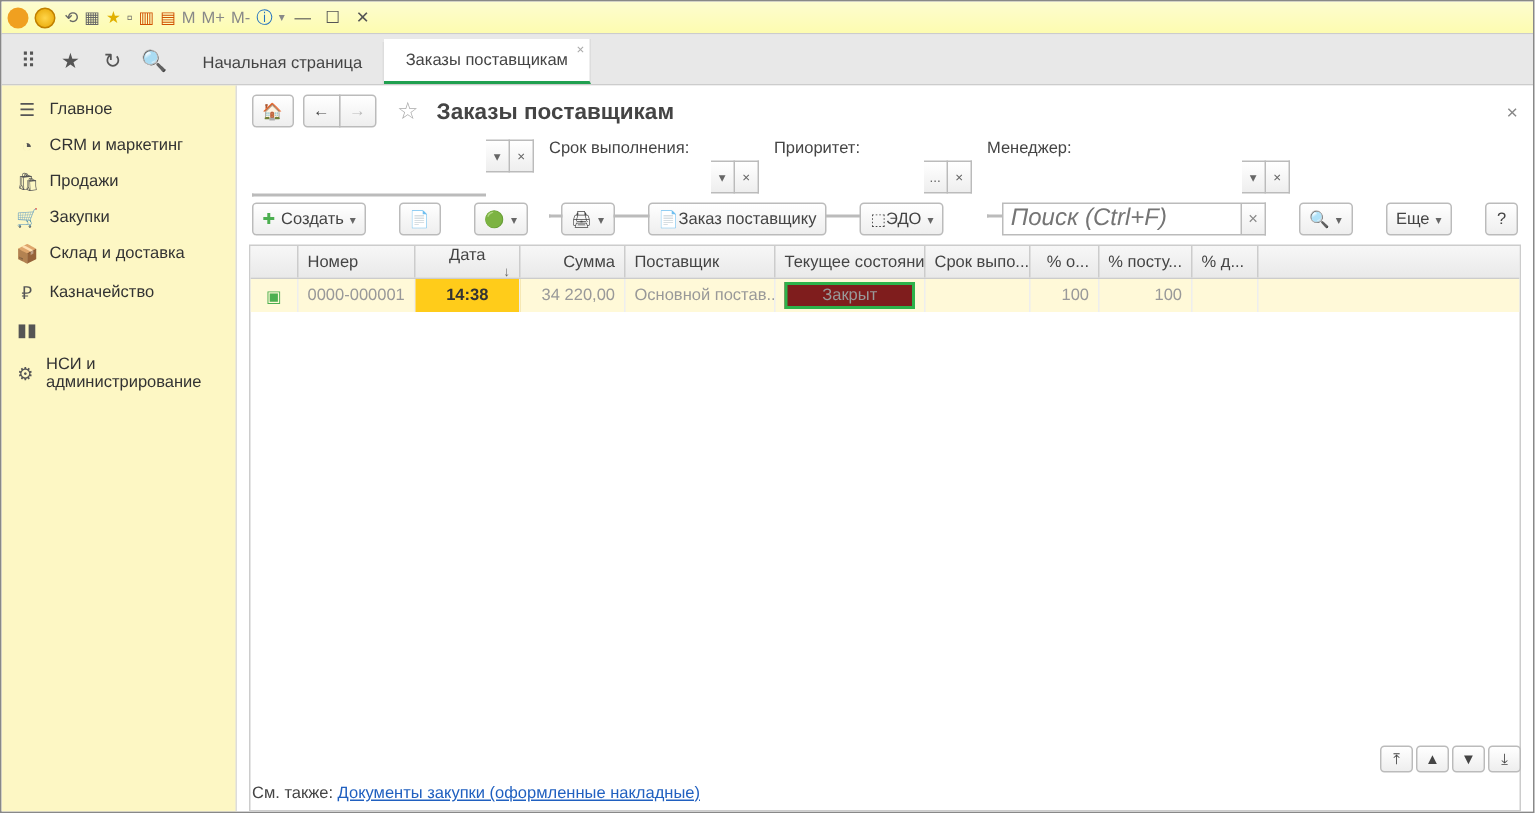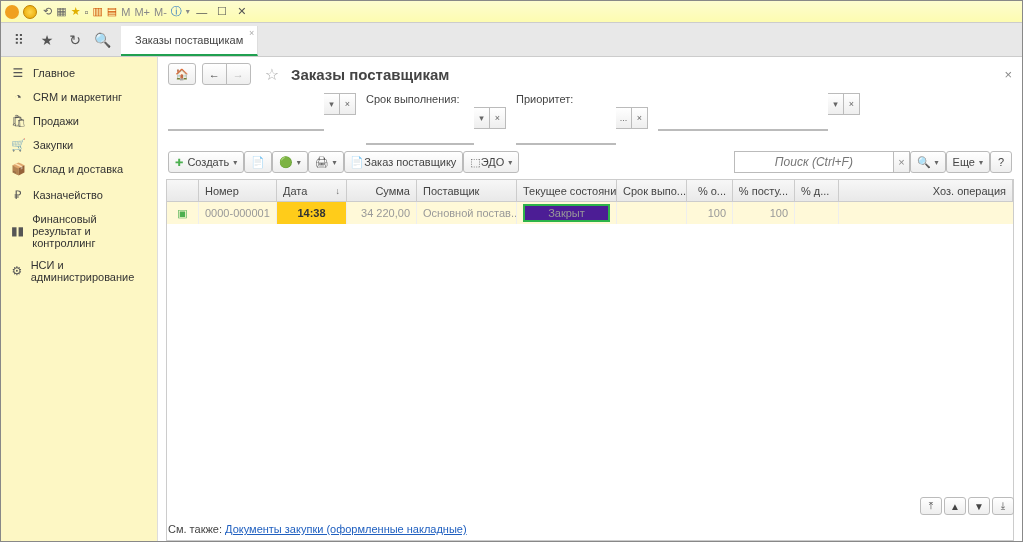--- a/index.html
+++ b/index.html
@@ -33,41 +33,41 @@
 .star-out { font-size:16px; color:#aaa; margin-left:8px; }
 .close-page { margin-left:auto; font-size:13px; color:#888; cursor:pointer; }
 .filters { display:flex; gap:10px; padding:4px 10px 6px 10px; }
 .filter { display:flex; flex-direction:column; gap:2px; }
 .filter label { font-size:11px; color:#444; }
 .combo { display:flex; height:22px; }
 .combo input { border:1px solid #bbb; border-right:none; padding:0 4px; font-size:14px; color:#aaa; font-style:italic;margin-top:36px; }
 .combo .cb-btn { width:16px; border:1px solid #bbb; background:linear-gradient(#fff,#eee); display:flex; align-items:center; justify-content:center; font-size:9px; color:#666; border-left:none; }
 .combo .cb-btn + .cb-btn { border-left:none; }
 .w1 input { width:156px; } .w2 input { width:108px; } .w3 input { width:100px; } .w4 input { width:170px; }
-.toolbar { display:flex; align-items:center; gap:0; padding:0 10px 6px 10px;margin-top:16px; }
+.toolbar { display:flex; align-items:center; gap:22px; padding:0 10px 6px 10px; }
 .btn .dd { margin-left:4px; font-size:8px; color:#666; }
 .btn.green-ic::before { content:"✚"; color:#4caf50; margin-right:4px; font-size:10px;}
 .btn.paper-ic::before { content:"📄"; margin-right:0; font-size:11px;}
 .search-box { margin-left:auto; display:flex; height:22px; }
-.search-box input { width:160px; border:1px solid #bbb; padding:0 20px; font-size:12px; font-style:italic; color:#aaa;text-align:center; }
+.search-box input { width:160px; border:1px solid #bbb; padding:0 5px; font-size:16px; font-style:italic; color:#aaa; }
 .search-box .sx { width:16px; border:1px solid #bbb; border-left:none; background:linear-gradient(#fff,#eee); display:flex; align-items:center; justify-content:center; font-size:11px; color:#888;}
 .table-wrap { flex:1; margin:0 8px; border:1px solid #ccc; overflow:hidden; position:relative; }
 .grid-head { display:flex; background:linear-gradient(#f7f7f7,#e9e9e9); height:22px; border-bottom:1px solid #ccc; }
 .gh { border-right:1px solid #ccc; padding:4px 6px; font-size:11px; color:#444; overflow:hidden; white-space:nowrap; text-overflow:ellipsis; display:flex; align-items:center; }
 .gh .sort { margin-left:auto; font-size:9px; color:#666; }
 .grid-row { display:flex; height:22px; background:#fff9d8; }
 .gc { border-right:1px solid #eee; padding:4px 6px; font-size:11px; color:#999; overflow:hidden; white-space:nowrap; text-overflow:ellipsis; display:flex; align-items:center; }
 .c-icon { width:32px; justify-content:center;}
 .c-num { width:78px; }
-.c-date { width:70px; justify-content:center;}
+.c-date { width:70px; justify-content:center;flex-direction:column;}
 .c-date.hi { background:#ffcc1a; color:#333; font-weight:bold;}
 .c-sum { width:70px; justify-content:flex-end;}
 .c-supp { width:100px;}
 .c-state { width:100px;}
-.c-state .badge { border:2px solid #2db34a; width:100%; height:18px; display:flex; align-items:center; justify-content:center; color:#999; background:#4c1d95;}
+.c-state .badge { border:2px solid #2db34a; width:100%; height:18px; display:flex; align-items:center; justify-content:center; color:#999; background:#7f1d1d;}
 .c-due { width:70px;}
 .c-p1 { width:46px; justify-content:flex-end;}
 .c-p2 { width:62px; justify-content:flex-end;}
 .c-p3 { width:44px;}
 .c-op { flex:1; justify-content:flex-end;}
 .pager { position:absolute; right:8px; bottom:26px; display:flex; gap:2px; }
 .pager .btn { width:20px; height:18px; font-size:10px; padding:0;}
 .footer-link { position:absolute; bottom:6px; left:10px; font-size:11px; color:#444; }
 .footer-link a { color:#2060c0; text-decoration:underline; }
 </style>
@@ -96,20 +96,23 @@
 </div>
 
 <div class="top-tab-bar">
   <div class="top-icons">
     <span class="ic">⠿</span>
     <span class="ic">★</span>
     <span class="ic">↻</span>
     <span class="ic">🔍</span>
   </div>
   <div class="top-tabs">
+    <div class="top-tab">
+      <span>Начальная страница</span>
+    </div>
     <div class="top-tab active">
       <span>Заказы поставщикам</span>
       <span class="close-x">×</span>
     </div>
   </div>
 </div>
 
 <div class="main">
 
   <div class="sidebar">
@@ -132,21 +135,20 @@
     <div class="sb-item">
         <span class="sb-ic">📦</span>
         <span>Склад и доставка</span>
       </div>
     <div class="sb-item">
         <span class="sb-ic">₽</span>
         <span>Казначейство</span>
       </div>
     <div class="sb-item">
         <span class="sb-ic">▮▮</span>
-        <span>Финансовый результат и контроллинг</span>
       </div>
     <div class="sb-item">
         <span class="sb-ic">⚙</span>
         <span>НСИ и администрирование</span>
       </div>
   </div>
 
   <div class="content">
     <div class="page-head">
       <span class="btn">🏠</span>
@@ -177,20 +179,21 @@
       </div>
       <div class="filter">
         <label>Приоритет:</label>
         <div class="combo w3">
           <input value="Все" style="">
           <span class="cb-btn">...</span>
           <span class="cb-btn">×</span>
         </div>
       </div>
       <div class="filter">
+        <label>Менеджер:</label>
         <div class="combo w4">
           <input value="Все" style="">
           <span class="cb-btn">▾</span>
           <span class="cb-btn">×</span>
         </div>
       </div>
     </div>
 
     <div class="toolbar">
       <span class="btn green-ic">
@@ -224,21 +227,20 @@
             <span>Дата</span>
             <span class="sort">↓</span>
           </div>
         <div class="gh c-sum">Сумма</div>
         <div class="gh c-supp">Поставщик</div>
         <div class="gh c-state">Текущее состояние</div>
         <div class="gh c-due">Срок выпо...</div>
         <div class="gh c-p1">% о...</div>
         <div class="gh c-p2">% посту...</div>
         <div class="gh c-p3">% д...</div>
-        <div class="gh c-op">Хоз. операция</div>
       </div>
       <div class="grid-row">
         <div class="gc c-icon">
             <span style="color:#4caf50">▣</span>
           </div>
         <div class="gc c-num">0000-000001</div>
         <div class="gc c-date hi">14:38</div>
         <div class="gc c-sum">34 220,00</div>
         <div class="gc c-supp">Основной постав...</div>
         <div class="gc c-state">

